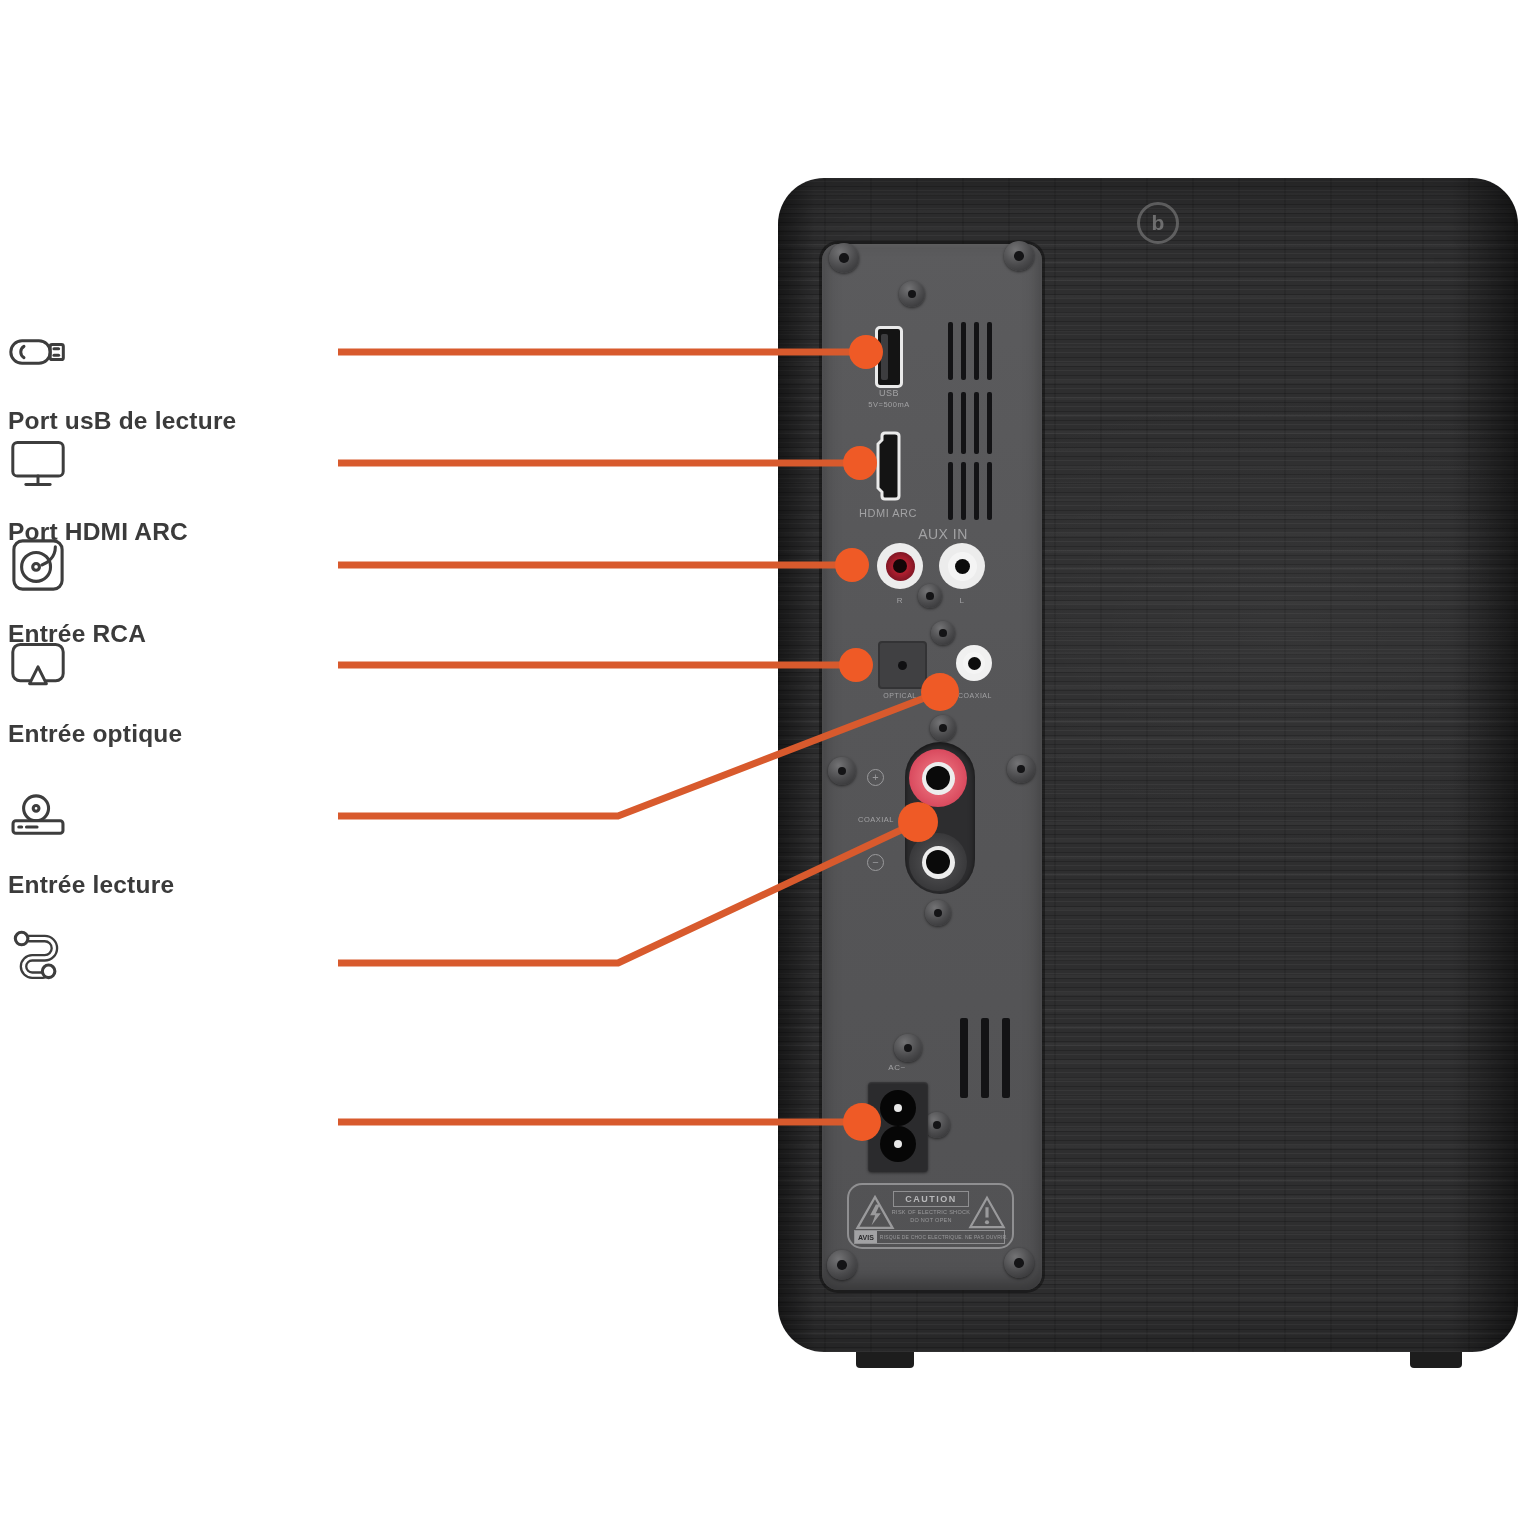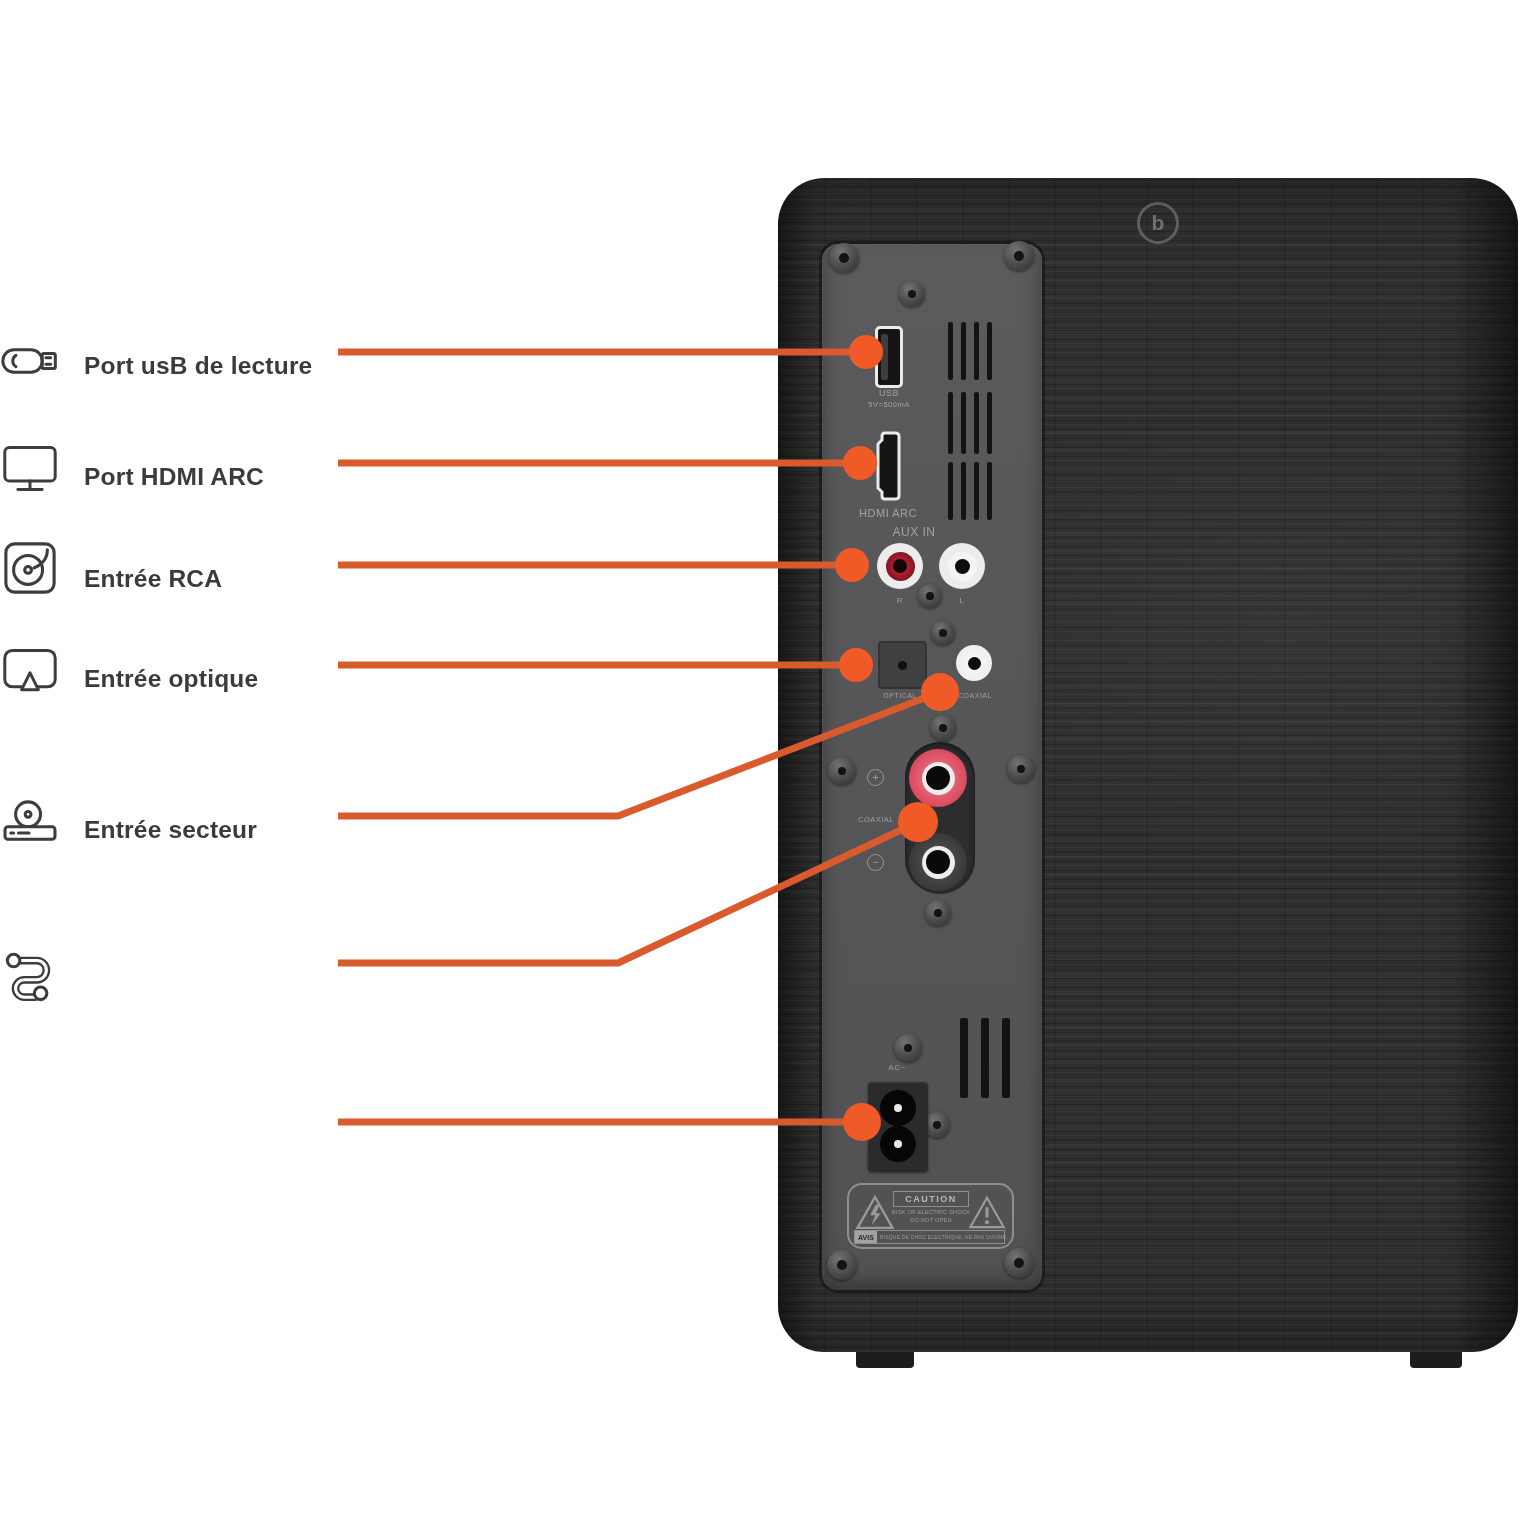--- a/index.html
+++ b/index.html
@@ -1,20 +1,20 @@
 <!DOCTYPE html>
 <html><head>
 <meta charset="utf-8">
 <style>
   html,body{margin:0;padding:0;background:#ffffff;}
   .canvas{position:relative;width:1540px;height:1540px;background:#fff;overflow:hidden;
           font-family:"Liberation Sans",sans-serif;}
 
   
-  .lrow{position:absolute;left:0;display:flex;align-items:flex-end;gap:24px;z-index:3;}
+  .lrow{position:absolute;left:8px;display:flex;align-items:flex-start;gap:24px;z-index:3;flex-direction:column;}
   .licon{width:60px;display:flex;justify-content:center;align-items:center;flex:0 0 60px;}
   .llabel{font-size:24.5px;font-weight:600;color:#3b3b3b;line-height:1.25;white-space:pre-line;
           letter-spacing:.2px;}
   .licon svg{stroke:#3d3d3d;fill:none;stroke-width:3.2;stroke-linecap:round;stroke-linejoin:round;}
 
   
   .connectors{position:absolute;left:0;top:0;z-index:6;pointer-events:none;}
 
   
   .cabinet{position:absolute;left:778px;top:178px;width:740px;height:1174px;border-radius:46px;
@@ -142,21 +142,21 @@
   <div class="lrow" style="top:786px;height:60px;">
     <span class="licon">
       <svg width="56" height="48" viewBox="0 0 58 50">
         <circle cx="27" cy="17" r="13"></circle>
         <circle cx="27" cy="17" r="3"></circle>
         <rect x="3" y="30" width="52" height="13" rx="3" fill="#fff"></rect>
         <line x1="9" y1="36.5" x2="12" y2="36.5"></line>
         <line x1="17" y1="36.5" x2="28" y2="36.5"></line>
       </svg>
     </span>
-    <span class="llabel">Entrée secteur</span>
+    <span class="llabel">Entrée lecture</span>
   </div>
 
   <div class="lrow" style="top:923px;height:80px;">
     <span class="licon">
       <svg width="54" height="56" viewBox="0 0 56 56">
         <path d="M18 13 H35 a10 10 0 0 1 0 20 H22 a9 9 0 0 0 0 18 H33" stroke-width="8"></path>
         <path d="M18 13 H35 a10 10 0 0 1 0 20 H22 a9 9 0 0 0 0 18 H33" stroke="#fff" stroke-width="3.2"></path>
         <circle cx="11" cy="13" r="6.5" fill="#fff"></circle>
         <circle cx="39" cy="51" r="6.5" fill="#fff" transform="translate(0 -4)"></circle>
       </svg>
@@ -207,21 +207,21 @@
           <div class="slot" style="height:62px"></div>
           <div class="slot" style="height:62px"></div>
       </div>
       <div class="vents" style="left:126px;top:218px;">
         <div class="slot" style="height:58px"></div>
           <div class="slot" style="height:58px"></div>
           <div class="slot" style="height:58px"></div>
           <div class="slot" style="height:58px"></div>
       </div>
 
-      <div class="ptext" style="left:62px;top:281px;width:60px;font-size:12px;">AUX IN</div>
+      <div class="ptext" style="left:91px;top:281px;width:60px;font-size:14px;">AUX IN</div>
       <div class="rca" style="left:55px;top:299px;width:46px;height:46px;background:#ececec;">
         <div class="mid" style="width:29px;height:29px;background:radial-gradient(circle,#c22233 20%,#6e1220 85%);">
           <div class="hole" style="width:14px;height:14px;background:#140607;"></div>
         </div>
       </div>
       <div class="rca" style="left:117px;top:299px;width:46px;height:46px;background:#ececec;">
         <div class="mid" style="width:29px;height:29px;background:#f4f4f4;">
           <div class="hole" style="width:15px;height:15px;"></div>
         </div>
       </div>

